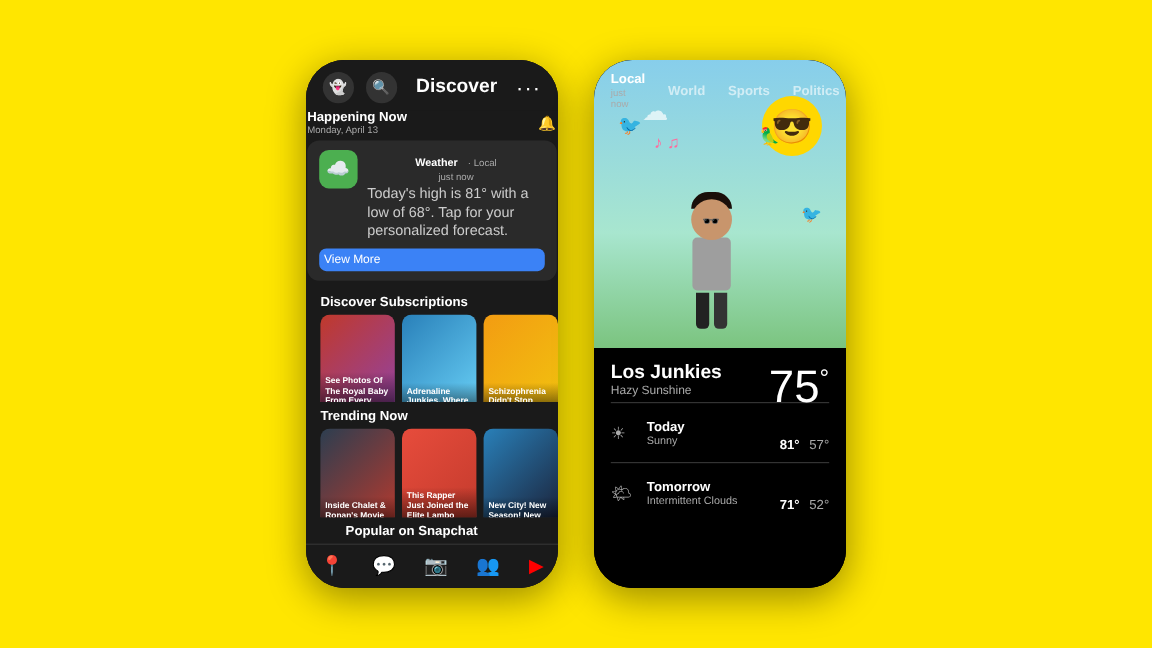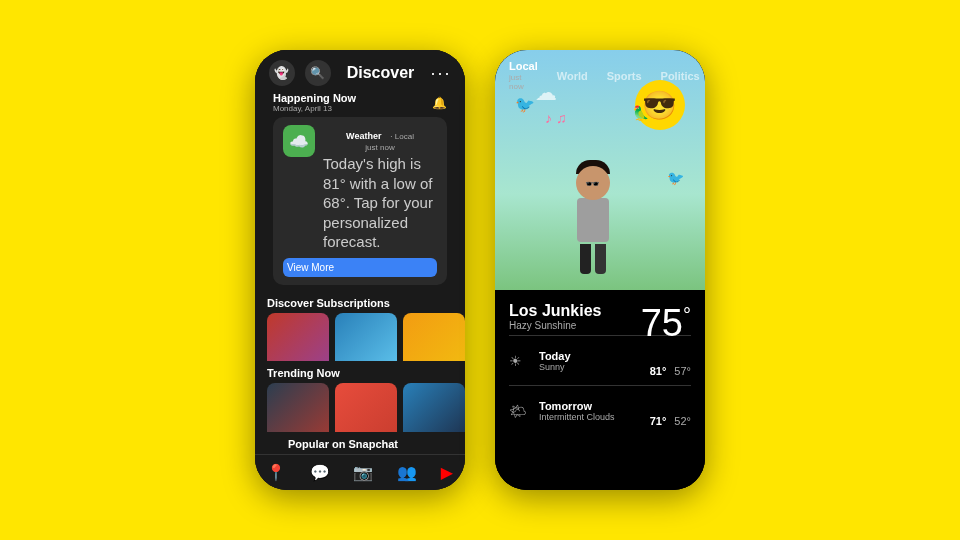--- a/index.html
+++ b/index.html
@@ -70,21 +70,21 @@
       color: #fff;
     }
     .three-dots {
       color: #fff;
       font-size: 18px;
       letter-spacing: 1px;
     }
 
     
     .happening-now-section {
-      padding: 0 18px 6px;
+      padding: 0 1px 6px;
     }
     .happening-now-header {
       display: flex;
       justify-content: space-between;
       align-items: center;
       margin-bottom: 4px;
     }
     .happening-now-title {
       font-size: 11px;
       font-weight: 700;
@@ -137,21 +137,21 @@
     .weather-local-badge {
       font-size: 8px;
       color: #aaa;
       margin-left: 4px;
     }
     .weather-time {
       font-size: 8px;
       color: #aaa;
     }
     .weather-text {
-      font-size: 15px;
+      font-size: 12px;
       color: #ccc;
       line-height: 1.3;
       margin-top: 2px;
     }
     .view-more-btn {
       display: block;
       text-align: left;
       font-size: 10px;
       font-weight: 400;
       color: #fff;

